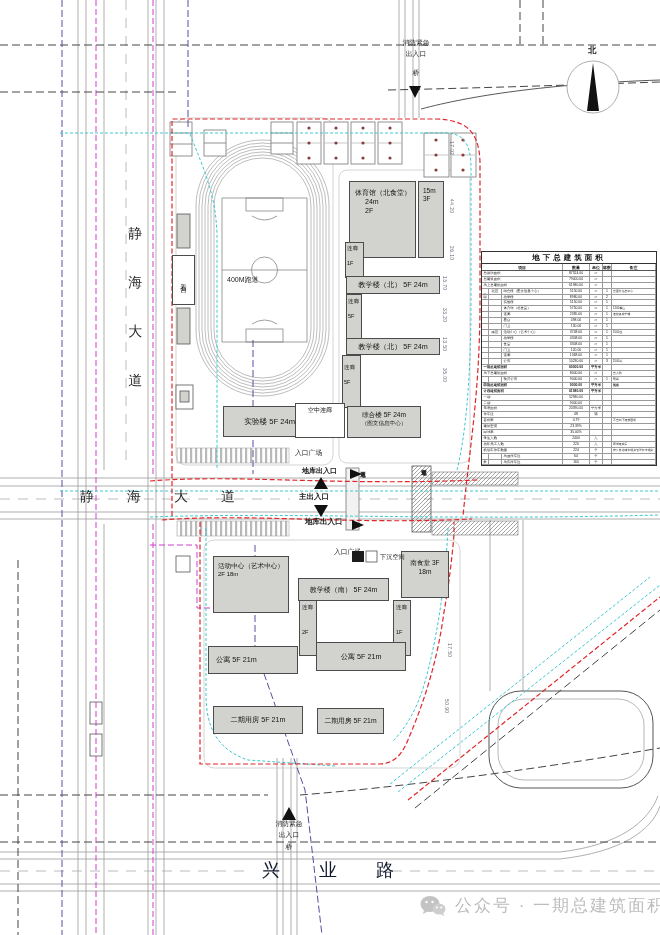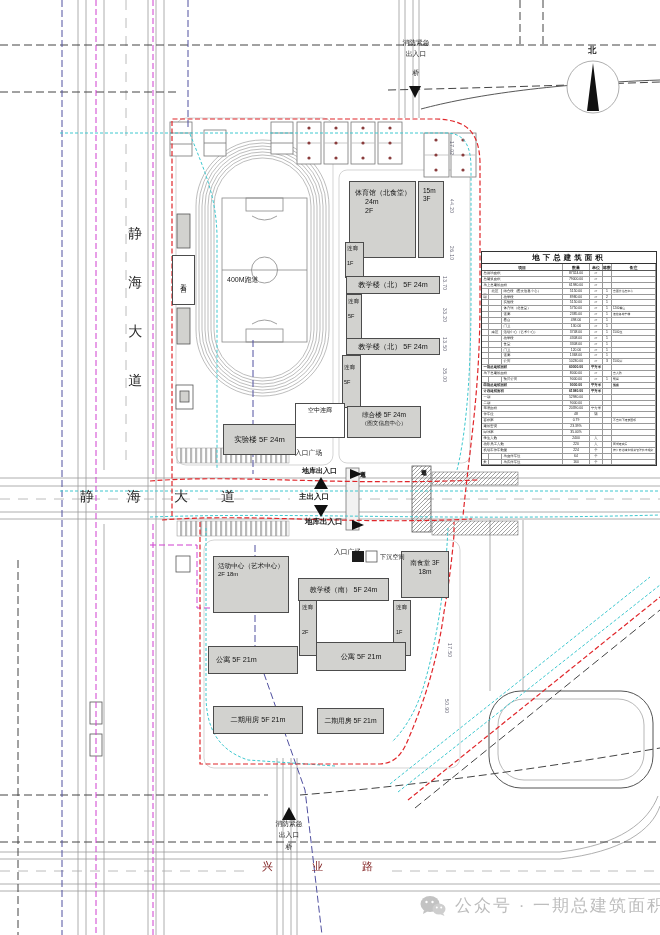--- a/index.html
+++ b/index.html
@@ -501,21 +501,21 @@
       <div class="bname" style="font-size: 5.5px;">连廊</div>
       <div class="bsub" style="font-size: 5.5px; margin-top: 8px;">5F</div>
     </div>
     <div class="bld" style="left: 346px; top: 338px; width: 94px; height: 17px; display: flex; flex-direction: column; justify-content: center; align-items: center;">
       <div class="bname" style="font-size: 7.2px;">教学楼（北） 5F 24m</div>
     </div>
     <div class="bld" style="left: 342px; top: 355px; width: 19px; height: 53px; text-align: left; padding-top: 8px; padding-left: 1px;">
       <div class="bname" style="font-size: 5.5px;">连廊</div>
       <div class="bsub" style="font-size: 5.5px; margin-top: 8px;">5F</div>
     </div>
-    <div class="bld" style="left: 223px; top: 424px; width: 73px; height: 31px; display: flex; flex-direction: column; justify-content: center; align-items: center;">
+    <div class="bld" style="left: 223px; top: 406px; width: 73px; height: 31px; display: flex; flex-direction: column; justify-content: center; align-items: flex-end;">
       <div class="bname" style="font-size: 7.6px;">实验楼 5F 24m</div>
     </div>
     <div class="bld white" style="left: 295px; top: 403px; width: 50px; height: 35px; text-align: center; padding-top: 3px;">
       <div class="bname" style="font-size: 6px;">空中连廊</div>
     </div>
     <div class="bld" style="left: 347px; top: 406px; width: 74px; height: 32px; text-align: center; padding-top: 4px;">
       <div class="bname" style="font-size: 6.6px;">综合楼 5F 24m</div>
       <div class="bsub" style="font-size: 5.6px;">（图文信息中心）</div>
     </div>
     <div class="bld" style="left: 213px; top: 556px; width: 76px; height: 57px; text-align: left; padding-top: 5px; padding-left: 4px;">
@@ -547,21 +547,21 @@
       <div class="bname" style="font-size: 7.2px;">二期用房 5F 21m</div>
     </div>
     <div class="bld" style="left: 317px; top: 708px; width: 67px; height: 26px; display: flex; flex-direction: column; justify-content: center; align-items: center;">
       <div class="bname" style="font-size: 6.8px;">二期用房 5F 21m</div>
     </div>
     <div class="bld white" style="left: 172px; top: 255px; width: 23px; height: 50px; display: flex; flex-direction: column; justify-content: center; align-items: center;">
       <div class="bname vname" style="font-size: 7px;">看台</div>
     </div>
     <div class="lbl vlabel" style="left: 127px; top: 215px; font-size: 14px; letter-spacing: 49px; color: rgb(42, 42, 42);">静海大道</div>
     <div class="lbl" style="left: 80px; top: 488px; font-size: 14px; letter-spacing: 33px; color: rgb(42, 42, 42);">静海大道</div>
-    <div class="lbl" style="left: 262px; top: 860px; font-size: 11px; letter-spacing: 39px; color: #7f1d1d;">兴业路</div>
+    <div class="lbl" style="left: 262px; top: 860px; font-size: 18px; letter-spacing: 39px; color: #0f172a;">兴业路</div>
     <div class="lbl" style="left: 391px; top: 37px; font-size: 6.8px; width: 50px; text-align: center; line-height: 11px;">消防紧急
 出入口</div>
     <div class="lbl" style="left: 404px; top: 69px; font-size: 6.8px; width: 24px; text-align: center;">桥</div>
     <div class="lbl" style="left: 264px; top: 818px; font-size: 6.8px; width: 50px; text-align: center; line-height: 11px;">消防紧急
 出入口</div>
     <div class="lbl" style="left: 277px; top: 843px; font-size: 6.8px; width: 24px; text-align: center;">桥</div>
     <div class="lbl" style="left: 227px; top: 276px; font-size: 7px;">400M跑道</div>
     <div class="lbl" style="left: 295px; top: 449px; font-size: 6.8px;">入口广场</div>
     <div class="lbl" style="left: 302px; top: 467px; font-size: 7px; font-weight: 700;">地库出入口</div>
     <div class="lbl" style="left: 299px; top: 492px; font-size: 7.5px; font-weight: 700;">主出入口</div>

